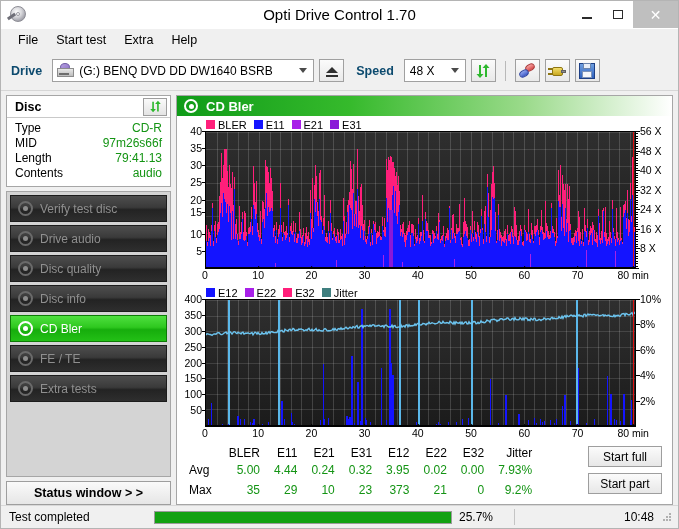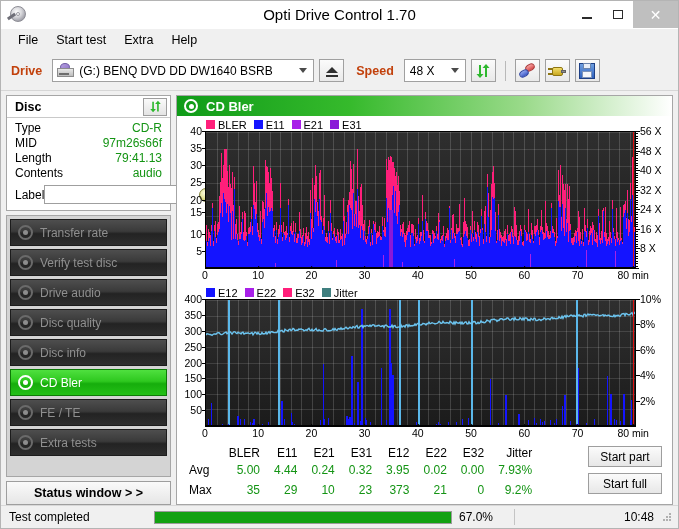--- a/index.html
+++ b/index.html
@@ -58,21 +58,21 @@
     padding-left:8px;
   }
   .menu-item{
     padding:2px 9px;font-size:12.5px;color:#000;cursor:default;
   }
   
   .toolbar{
     height:39px;flex:0 0 39px;background:#f0f0f0;display:flex;align-items:center;
     padding-left:10px;border-bottom:1px solid #d6d6d6;
   }
-  .tb-label{font-size:12.5px;font-weight:bold;color:#c2410c;margin-right:10px;}
+  .tb-label{font-size:12.5px;font-weight:bold;color:#0c4a6e;margin-right:10px;}
   .combo{
     height:23px;background:#ffffff;border:1px solid #a0a0a0;box-sizing:border-box;
     display:flex;align-items:center;position:relative;
   }
   .combo.drive{width:262px;}
   .combo.speed{width:62px;}
   .drive-icon{width:17px;height:15px;margin-left:4px;position:relative;flex:0 0 17px;}
   .drive-icon .body{position:absolute;left:0;top:5px;width:17px;height:9px;
     background:linear-gradient(#e8e8e8,#bdbdbd);border:1px solid #8c8c8c;box-sizing:border-box;}
   .drive-icon .slot{position:absolute;left:2px;top:10px;width:10px;height:2px;background:#6e6e6e;}
@@ -349,38 +349,24 @@
             <span class="v">97m26s66f</span>
           </div>
           <div class="drow">
             <span class="k">Length</span>
             <span class="v">79:41.13</span>
           </div>
           <div class="drow">
             <span class="k">Contents</span>
             <span class="v">audio</span>
           </div>
-          <div class="label-row">
-            <span class="k">Label</span>
-            <input class="label-input" type="text" value="" style="">
-            <div class="label-btn">
-              <span class="cd-glyph"></span>
-            </div>
-          </div>
         </div>
       </div>
 
       <div class="nav-box">
-        <div class="nav-btn">
-          <span class="nav-icon">
-              <i class="ring"></i>
-              <i class="hub2"></i>
-            </span>
-          <span>Transfer rate</span>
-        </div>
         <div class="nav-btn">
           <span class="nav-icon">
               <i class="ring"></i>
               <i class="hub2"></i>
             </span>
           <span>Verify test disc</span>
         </div>
         <div class="nav-btn">
           <span class="nav-icon">
               <i class="ring"></i>
@@ -1697,33 +1683,33 @@
               <td>10</td>
               <td>23</td>
               <td>373</td>
               <td>21</td>
               <td>0</td>
               <td>9.2%</td>
             </tr>
           </tbody>
         </table>
         <div class="start-col">
+          <div class="start-btn">Start full</div>
           <div class="start-btn">Start part</div>
-          <div class="start-btn">Start full</div>
         </div>
       </div>
     </div>
   </div>
 
   <div class="statusbar">
     <span class="sb-text">Test completed</span>
     <div class="sb-progress">
         <div class="fill" id="pfill" style="width: 100%;"></div>
       </div>
-    <span class="sb-pct">67.0%</span>
+    <span class="sb-pct">25.7%</span>
     <span class="sb-div"></span>
     <span class="sb-time">10:48</span>
     <span class="grip">
       <i style="left:7px;top:7px"></i>
         <i style="left:4px;top:7px"></i>
         <i style="left:7px;top:4px"></i>
         <i style="left:1px;top:7px"></i>
         <i style="left:4px;top:4px"></i>
         <i style="left:7px;top:1px"></i>
     </span>

